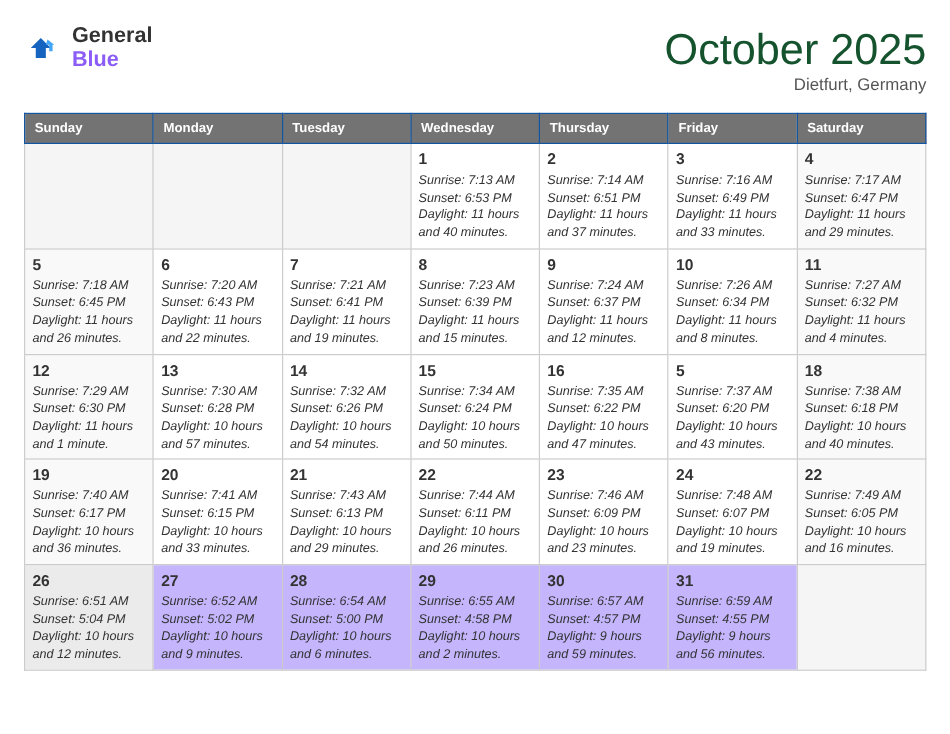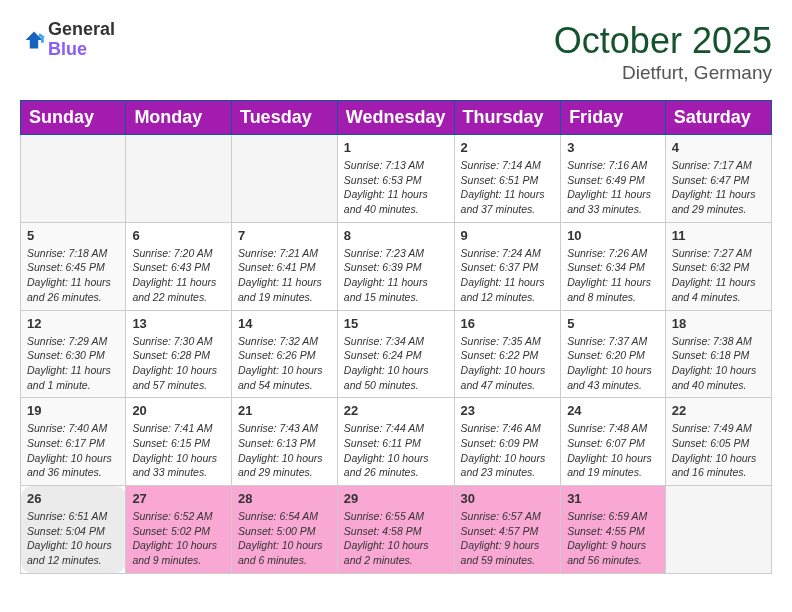--- a/index.html
+++ b/index.html
@@ -12,21 +12,21 @@
     }
     .header {
       display: flex;
       justify-content: space-between;
       align-items: flex-start;
       margin-bottom: 16px;
     }
     .logo {
       display: flex;
       align-items: center;
-      gap: 0;
+      gap: 12px;
     }
     .logo-text {
       font-size: 18px;
       font-weight: bold;
       line-height: 1.1;
     }
     .logo-general { color: #333; }
     .logo-blue { color: #8b5cf6; }
     .logo-icon {
       width: 28px;
@@ -34,34 +34,34 @@
     }
     .title-block {
       text-align: right;
     }
     .month-title {
       font-size: 36px;
       font-weight: normal;
       color: #14532d;
     }
     .location {
-      font-size: 19px;
+      font-size: 14px;
       color: #555;
     }
     .calendar {
       width: 100%;
       border-collapse: collapse;
       border: 1px solid #ccc;
     }
     .calendar th {
-      background: #a21caf;
+      background: #737373;
       color: #fff;
       text-align: left;
       padding: 6px 8px;
-      font-size: 18px;
+      font-size: 11px;
       font-weight: bold;
       border: 1px solid #1255a0;
     }
     .calendar td {
       vertical-align: top;
       border: 1px solid #ccc;
       padding: 5px 6px;
       width: calc(100% / 7);
       min-height: 80px;
       font-size: 11px;
@@ -80,25 +80,24 @@
       margin-bottom: 3px;
       color: #333;
     }
     .cell-content {
       font-size: 10.5px;
       line-height: 1.4;
       color: #333;
       font-style: italic;
     }
     .last-row td {
-      background: #f9a8d4;
+      background: #c4b5fd;
     }
     .last-row td.weekend {
       background: #ebebeb;
-      border-radius: 11px;
     }
   </style>
 </head>
 <body>
 
 <div class="header">
   <div class="logo">
     <svg class="logo-icon" viewBox="0 0 40 40" xmlns="http://www.w3.org/2000/svg">
       <path d="M20 8 L32 20 L26 20 L26 32 L14 32 L14 20 L8 20 Z" fill="#1565c0"></path>
       <path d="M28 10 L36 16 L34 16 L34 24 L30 24 L30 16 L26 16 Z" fill="#42a5f5"></path>

